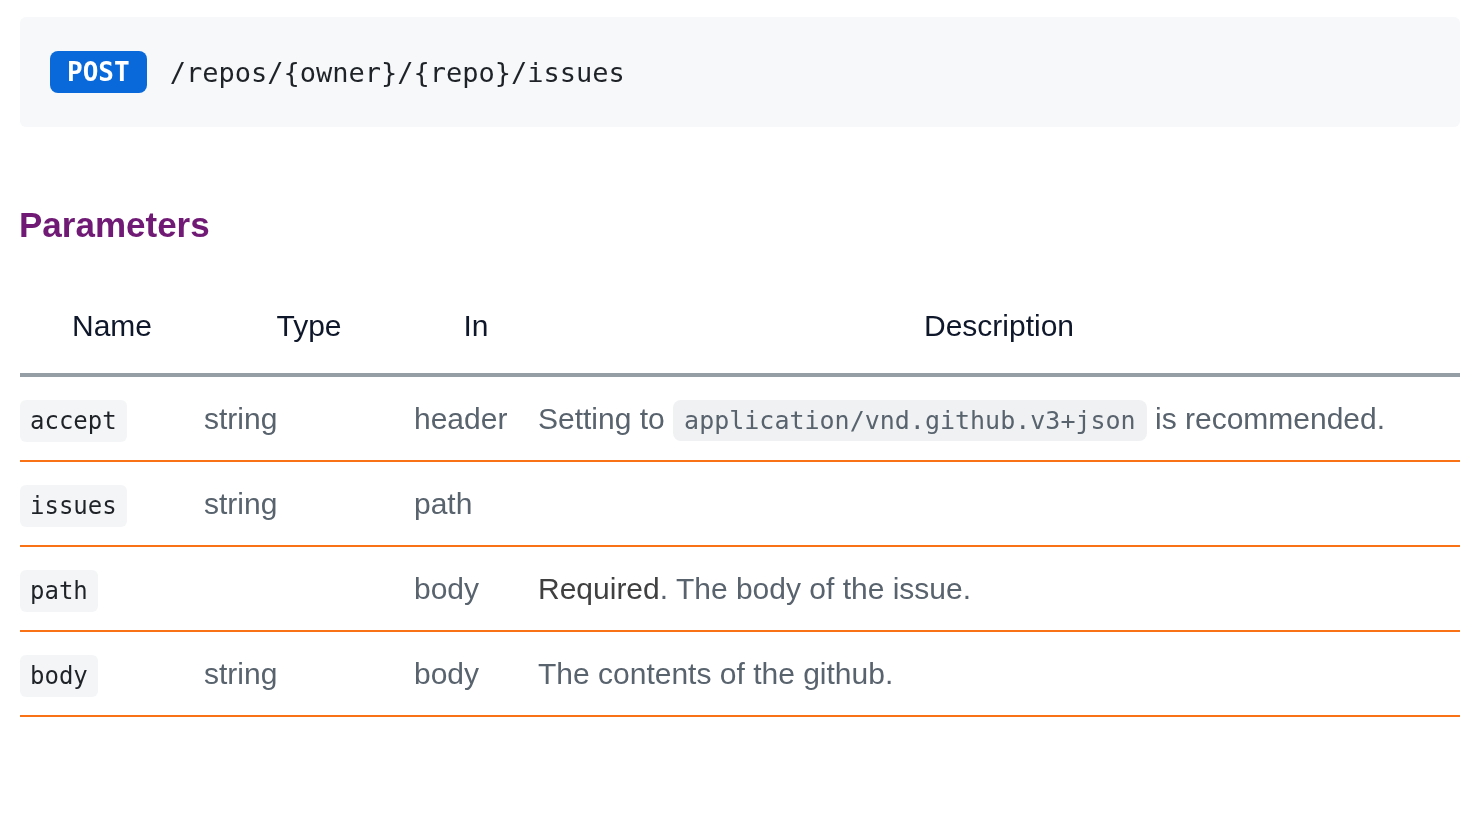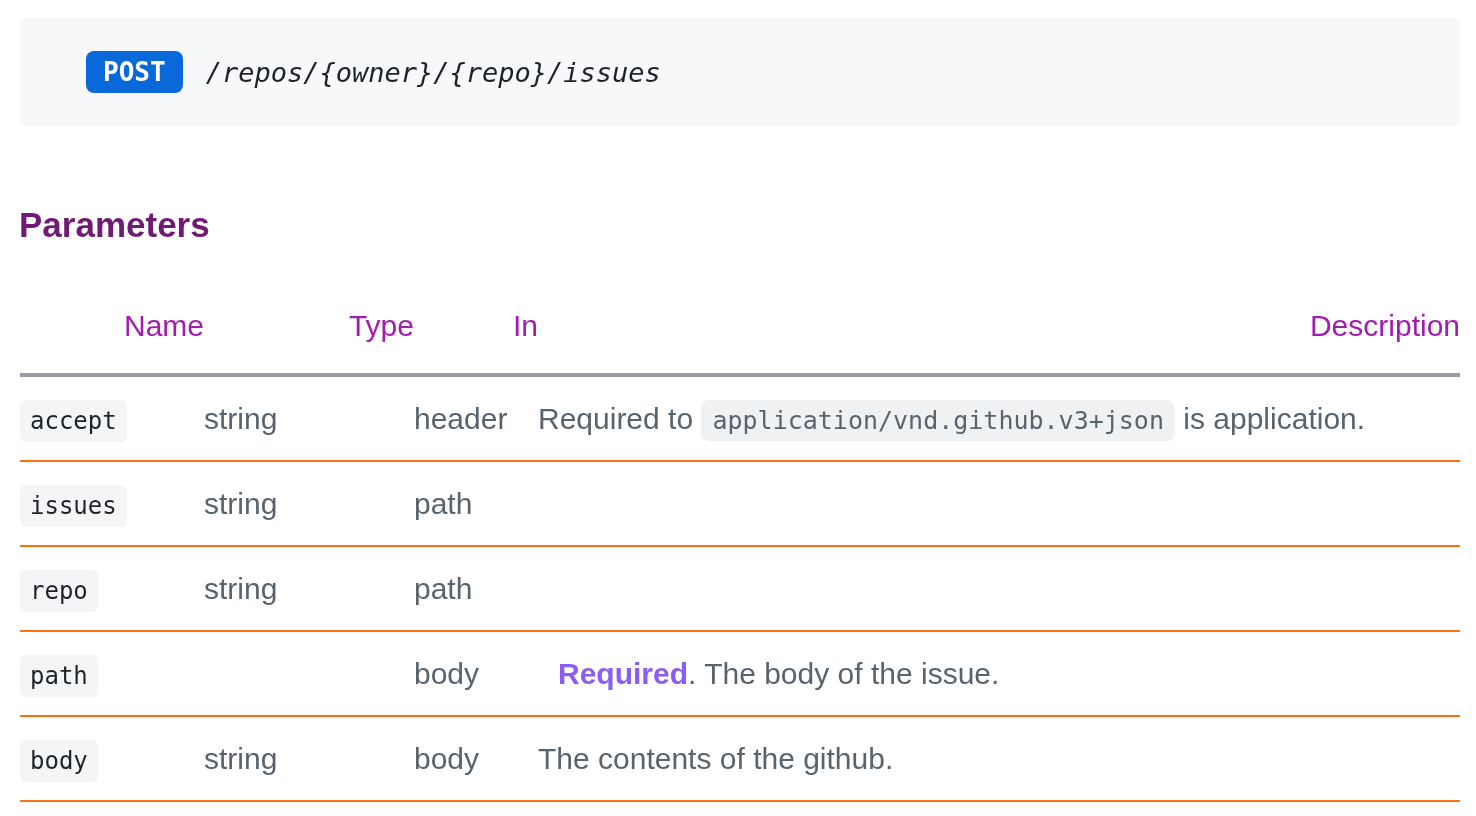--- a/index.html
+++ b/index.html
@@ -35,44 +35,43 @@
     line-height: 1;
     padding: 8px 17px;
     border-radius: 8px;
   }
   .endpoint-path {
     margin-left: 23px;
     font-family: "DejaVu Sans Mono", monospace;
     font-size: 27px;
     color: #1f2328;
     white-space: pre;
-    font-style: italic;
   }
 
   
   .section-title {
     margin: 78px 0 58px 19px;
     font-size: 35px;
     font-weight: 700;
     line-height: 1.15;
     color: #701a75;
   }
 
   
   table.params {
     width: 1440px;
     margin-left: 20px;
     border-collapse: collapse;
     table-layout: fixed;
   }
   table.params th {
-    text-align: right;
+    text-align: center;
     font-weight: 400;
     font-size: 30px;
-    color: #a21caf;
+    color: #0f172a;
     padding: 6px 0 30px 0;
     border-bottom: 4px solid #959da5;
   }
   table.params td {
     font-size: 30px;
     line-height: 36px;
     color: #59636e;
     padding: 24px 0 23px 0;
     border-bottom: 2px solid #f97316;
     vertical-align: middle;
@@ -91,30 +90,29 @@
     font-family: "DejaVu Sans Mono", monospace;
     font-size: 25px;
     line-height: 1;
     color: #59636e;
     background: #eff1f3;
     padding: 6px 11px;
     border-radius: 8px;
     white-space: nowrap;
   }
   .required-label {
-    font-weight: 700;
-    color: #8b5cf6;
-    margin-left: 20px;
+    font-weight: 400;
+    color: #404040;
   }
 </style>
 </head>
 <body>
 
 <div class="endpoint-bar" style="background: rgb(246, 248, 250);">
-  <span class="method-badge" style="background: rgb(9, 105, 218); margin-left: 36px;">POST</span>
+  <span class="method-badge" style="background: rgb(9, 105, 218);">POST</span>
   <code class="endpoint-path">/repos/{owner}/{repo}/issues</code>
 </div>
 
 <h2 class="section-title">Parameters</h2>
 
 <table class="params">
   <colgroup>
     <col style="width:184px">
     <col style="width:210px">
     <col style="width:124px">
@@ -126,30 +124,24 @@
       <th>Type</th>
       <th>In</th>
       <th>Description</th>
     </tr>
   </thead>
   <tbody id="param-rows">
       <tr>
         <td><code class="param-name">accept</code></td>
         <td>string</td>
         <td>header</td>
-        <td><span>Required to </span><code class="inline-code">application/vnd.github.v3+json</code><span> is application.</span></td>
+        <td><span>Setting to </span><code class="inline-code">application/vnd.github.v3+json</code><span> is recommended.</span></td>
       </tr>
       <tr>
         <td><code class="param-name">issues</code></td>
-        <td>string</td>
-        <td>path</td>
-        <td></td>
-      </tr>
-      <tr>
-        <td><code class="param-name">repo</code></td>
         <td>string</td>
         <td>path</td>
         <td></td>
       </tr>
       <tr>
         <td><code class="param-name">path</code></td>
         <td></td>
         <td>body</td>
         <td><strong class="required-label">Required</strong><span>. The body of the issue.</span></td>
       </tr>

